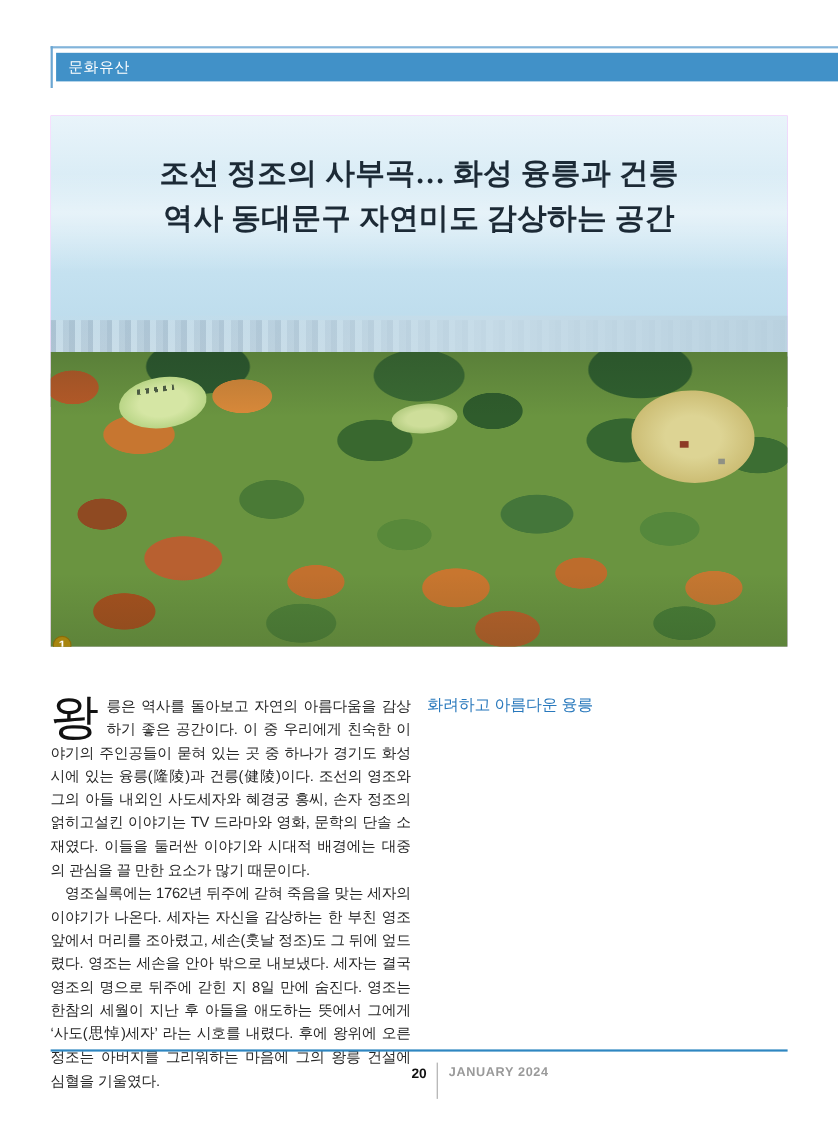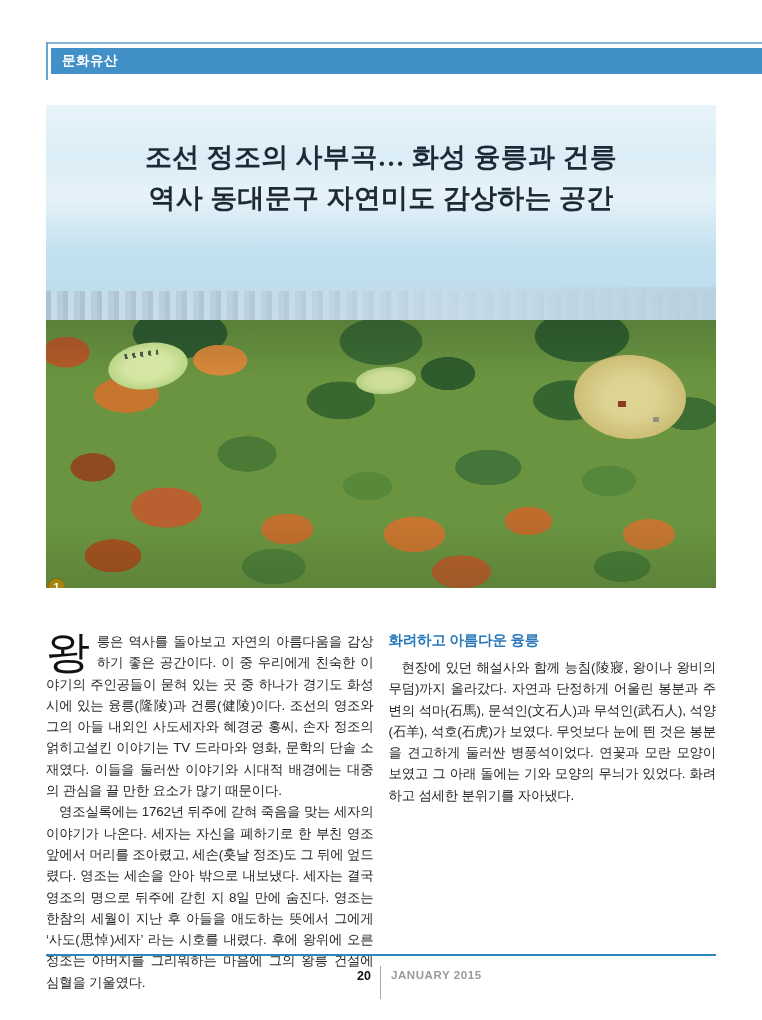--- a/index.html
+++ b/index.html
@@ -3,21 +3,21 @@
 <meta charset="utf-8">
 <style>
   html,body{margin:0;padding:0;}
   body{background:#ffffff;font-family:"Liberation Sans","DejaVu Sans",sans-serif;}
   .page{position:relative;width:762px;height:1020px;background:#fff;overflow:hidden;}
 
   
   .kicker-line-top{position:absolute;left:46px;top:42px;right:0;height:2px;background:#82b4da;}
   .kicker-line-left{position:absolute;left:46px;top:42px;width:2px;height:38px;background:#6ba6d2;}
   .kicker-bar{position:absolute;left:51px;top:48px;right:0;height:26px;background:#4191c8;
-              color:#fff;font-weight:bold;font-size:13.5px;line-height:26px;padding-left:11px;
+              color:#fff;font-weight:normal;font-size:13.5px;line-height:26px;padding-left:11px;
               letter-spacing:0.5px;}
 
   
   .hero{position:absolute;left:46px;top:105px;width:670px;height:483px;overflow:hidden;background:#f0abfc;}
   .sky{position:absolute;inset:0;
        background:linear-gradient(180deg,#e9f4fa 0%,#d7ebf5 14%,#c4e1f0 30%,#bddcec 40%,#c9dfe9 46%,#cfe0e6 50%);}
   .cloud{position:absolute;left:0;top:52px;width:100%;height:90px;
        background:linear-gradient(180deg,rgba(255,255,255,0) 0%,rgba(255,255,255,.45) 40%,rgba(255,255,255,0) 100%);}
   .city{position:absolute;left:0;top:186px;width:100%;height:30px;
        background:repeating-linear-gradient(90deg,rgba(150,170,188,.60) 0 5px,rgba(205,220,230,.50) 5px 11px,rgba(170,188,203,.55) 11px 17px);}
@@ -74,26 +74,26 @@
        background:#a8850f;border:1px solid #8a6c08;color:#fff;font-size:11px;font-weight:bold;
        text-align:center;line-height:17px;box-sizing:border-box;}
 
   
   .columns{position:absolute;left:46px;top:631px;width:670px;display:flex;gap:15px;}
   .col{width:328px;}
   .col p{margin:0;font-size:13.4px;line-height:21.3px;text-align:justify;color:#282828;
        word-break:break-all;letter-spacing:-0.2px;}
   .col p.indent{text-indent:13px;}
   .dropcap{float:left;font-size:44px;line-height:35px;padding:3px 7px 0 0;font-weight:400;color:#111;}
-  .subhead{margin:0 0 7px 0;font-size:14.5px;font-weight:700;color:#2878bc;letter-spacing:-0.2px;}
+  .subhead{margin:0 0 7px 0;font-size:14.5px;font-weight:400;color:#2878bc;letter-spacing:-0.2px;}
 
   
   .foot-rule{position:absolute;left:46px;top:954px;width:670px;height:2px;background:#2e86c1;}
   .foot{position:absolute;left:357px;top:966px;display:flex;align-items:flex-start;}
-  .page-num{font-size:12.5px;font-weight:bold;color:#111;padding:3px 9px 0 0;}
+  .page-num{font-size:12.5px;font-weight:bold;color:#111;padding:3px 9px 0 0;margin-left:17px;}
   .vbar{width:1px;height:33px;background:#a9a9a9;}
   .issue{font-size:11.5px;font-weight:bold;color:#9a9a9a;letter-spacing:0.6px;padding:3px 0 0 10px;}
 </style>
 </head>
 <body>
 
 <div class="page">
 
   <div class="kicker-line-top"></div>
   <div class="kicker-line-left"></div>
@@ -116,28 +116,27 @@
     <h1 class="hero-title">
       <span>조선 정조의 사부곡… 화성 융릉과 건릉</span><br>
       <span>역사 동대문구 자연미도 감상하는 공간</span>
     </h1>
     <div class="badge">1</div>
   </figure>
 
   <main class="columns">
     <section class="col">
       <p><span class="dropcap">왕</span><span>릉은 역사를 돌아보고 자연의 아름다움을 감상하기 좋은 공간이다. 이 중 우리에게 친숙한 이야기의 주인공들이 묻혀 있는 곳 중 하나가 경기도 화성시에 있는 융릉(隆陵)과 건릉(健陵)이다. 조선의 영조와 그의 아들 내외인 사도세자와 혜경궁 홍씨, 손자 정조의 얽히고설킨 이야기는 TV 드라마와 영화, 문학의 단솔 소재였다. 이들을 둘러싼 이야기와 시대적 배경에는 대중의 관심을 끌 만한 요소가 많기 때문이다.</span></p>
-      <p class="indent">영조실록에는 1762년 뒤주에 갇혀 죽음을 맞는 세자의 이야기가 나온다. 세자는 자신을 폐하기로 한 부친 영조 앞에서 머리를 조아렸고, 세손(훗날 정조)도 그 뒤에 엎드렸다. 영조는 세손을 안아 밖으로 내보냈다. 세자는 결국 영조의 명으로 뒤주에 갇힌 지 8일 만에 숨진다. 영조는 한참의 세월이 지난 후 아들을 애도하는 뜻에서 그에게 ‘사도(思悼)세자’ 라는 시호를 내렸다. 후에 왕위에 오른 정조는 아버지를 그리워하는 마음에 그의 왕릉 건설에 심혈을 기울였다.</p>
+      <p class="indent">영조실록에는 1762년 뒤주에 갇혀 죽음을 맞는 세자의 이야기가 나온다. 세자는 자신을 감상하는 한 부친 영조 앞에서 머리를 조아렸고, 세손(훗날 정조)도 그 뒤에 엎드렸다. 영조는 세손을 안아 밖으로 내보냈다. 세자는 결국 영조의 명으로 뒤주에 갇힌 지 8일 만에 숨진다. 영조는 한참의 세월이 지난 후 아들을 애도하는 뜻에서 그에게 ‘사도(思悼)세자’ 라는 시호를 내렸다. 후에 왕위에 오른 정조는 아버지를 그리워하는 마음에 그의 왕릉 건설에 심혈을 기울였다.</p>
     </section>
     <section class="col">
       <h2 class="subhead">화려하고 아름다운 융릉</h2>
-      <p class="indent">현장에 있던 해설사와 함께 능침(陵寢, 왕이나 왕비의 무덤)까지 올라갔다. 자연과 단정하게 어울린 봉분과 주변의 석마(石馬), 문석인(文石人)과 무석인(武石人), 석양(石羊), 석호(石虎)가 보였다. 무엇보다 눈에 띈 것은 봉분을 견고하게 둘러싼 병풍석이었다. 연꽃과 모란 모양이 보였고 그 아래 돌에는 기와 모양의 무늬가 있었다. 화려하고 섬세한 분위기를 자아냈다.</p>
     </section>
   </main>
 
   <div class="foot-rule"></div>
   <footer class="foot">
     <span class="page-num">20</span>
     <span class="vbar"></span>
-    <span class="issue">JANUARY 2015</span>
+    <span class="issue">JANUARY 2024</span>
   </footer>
 
 </div>
 
 </body></html>

